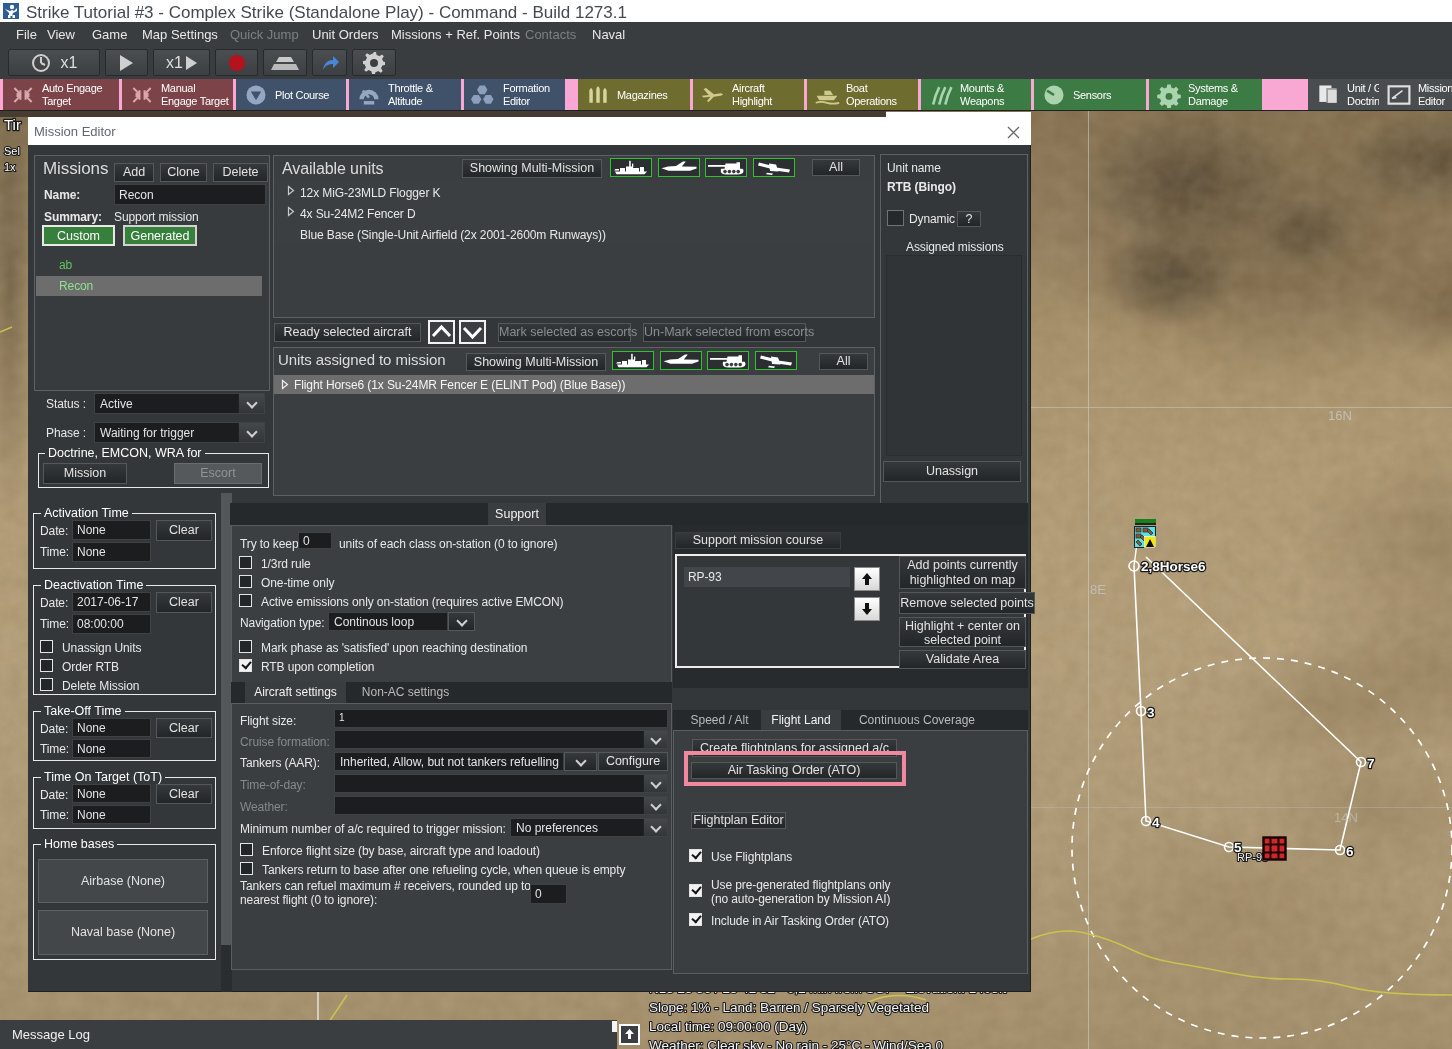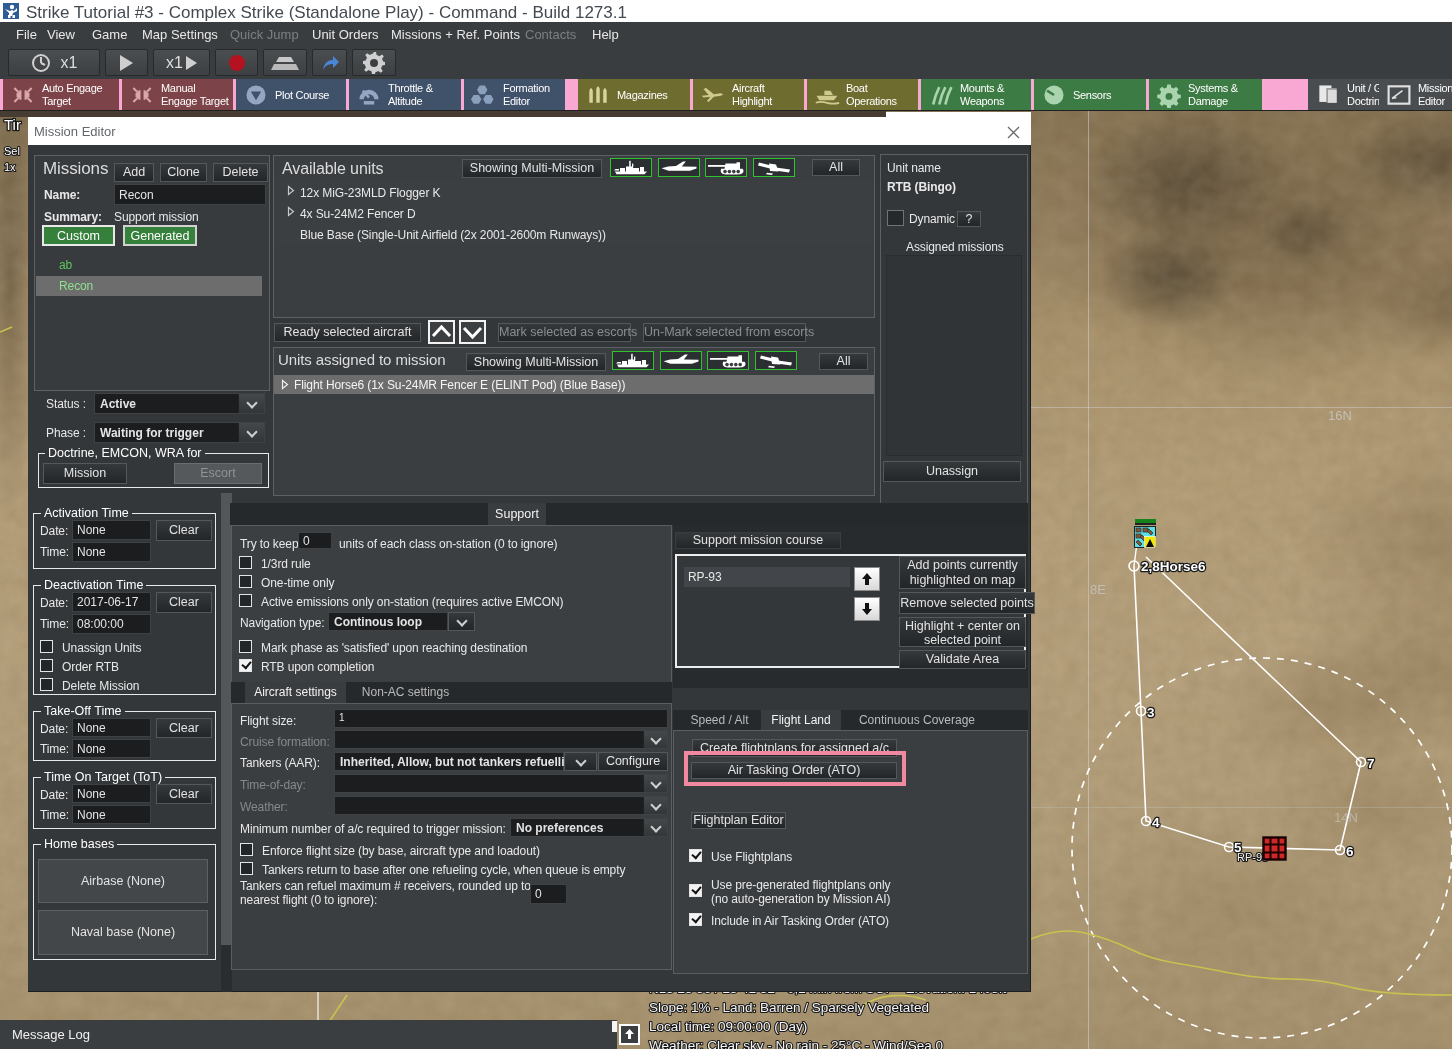--- a/index.html
+++ b/index.html
@@ -39,21 +39,21 @@
   .fleg{position:absolute;font-size:12.5px;color:#fff;background:#33373a;padding:0 3px;line-height:12px;}
   .lbl{position:absolute;font-size:12px;color:#e8e8e8;white-space:pre;letter-spacing:-0.1px;}
   .lblb{font-weight:bold;}
   .lgr{color:#85898c;}
   .tfield{position:absolute;background:#1b1d1f;border:1px solid #3f4244;box-sizing:border-box;
           color:#e4e4e4;font-size:12px;padding:2px 0 0 4px;white-space:pre;overflow:hidden;}
   .chk{position:absolute;width:13px;height:13px;background:#232628;border:1.5px solid #e4e4e4;box-sizing:border-box;}
   .chkon{background:#f2f2f2;}
   .chkon:after{content:"";position:absolute;left:2px;top:1px;width:7px;height:4px;
                border-left:2px solid #151515;border-bottom:2px solid #151515;transform:rotate(-50deg);}
-  .drop{position:absolute;background:#1b1d1f;border:1px solid #3f4244;box-sizing:border-box;font-weight:bold;}
+  .drop{position:absolute;background:#1b1d1f;border:1px solid #3f4244;box-sizing:border-box;}
   .drop .dtx{position:absolute;left:5px;top:2px;font-size:12px;color:#e4e4e4;white-space:pre;}
   .dchev{position:absolute;top:0;right:0;height:100%;background:linear-gradient(#45484a,#333638);
          border-left:1px solid #202224;box-sizing:border-box;}
   .dchev:after{content:"";position:absolute;left:50%;top:50%;width:6px;height:6px;margin:-5px 0 0 -4px;
                border-right:2px solid #cfcfcf;border-bottom:2px solid #cfcfcf;transform:rotate(45deg);}
   .ubtn{position:absolute;width:42px;height:19px;background:#2c2f31;border:1px solid #2fc42f;
         box-sizing:border-box;display:flex;align-items:center;justify-content:center;}
   .wbtn{position:absolute;width:27px;height:24px;background:#3c3f41;border:2px solid #f2f2f2;
         box-sizing:border-box;display:flex;align-items:center;justify-content:center;}
   .trow{position:absolute;height:20px;background:#41454833;}
@@ -204,21 +204,21 @@
 </div>
 <div id="menubar" class="abs">
   <span class="mitem" style="left:16px">File</span>
   <span class="mitem" style="left:47px">View</span>
   <span class="mitem" style="left:92px">Game</span>
   <span class="mitem" style="left:142px">Map Settings</span>
   <span class="mitem mdis" style="left:230px">Quick Jump</span>
   <span class="mitem" style="left:312px">Unit Orders</span>
   <span class="mitem" style="left:391px">Missions + Ref. Points</span>
   <span class="mitem mdis" style="left:525px">Contacts</span>
-  <span class="mitem" style="left:592px">Help</span>
+  <span class="mitem" style="left:592px">Naval</span>
 </div>
 <div id="toolbar" class="abs">
   <div class="tbtn" style="left:8px;width:92px">
     <svg width="20" height="20" viewBox="0 0 20 20" style="margin-right:10px">
       <circle cx="10" cy="10" r="8" fill="none" stroke="#cfcfcf" stroke-width="2"></circle>
       <path d="M10 10 L10 4 M10 10 L14 12" stroke="#cfcfcf" stroke-width="2" fill="none"></path>
     </svg>
     <span style="font-size:16px;color:#dedede">x1</span>
   </div>
   <div class="tbtn" style="left:105px;width:43px">

